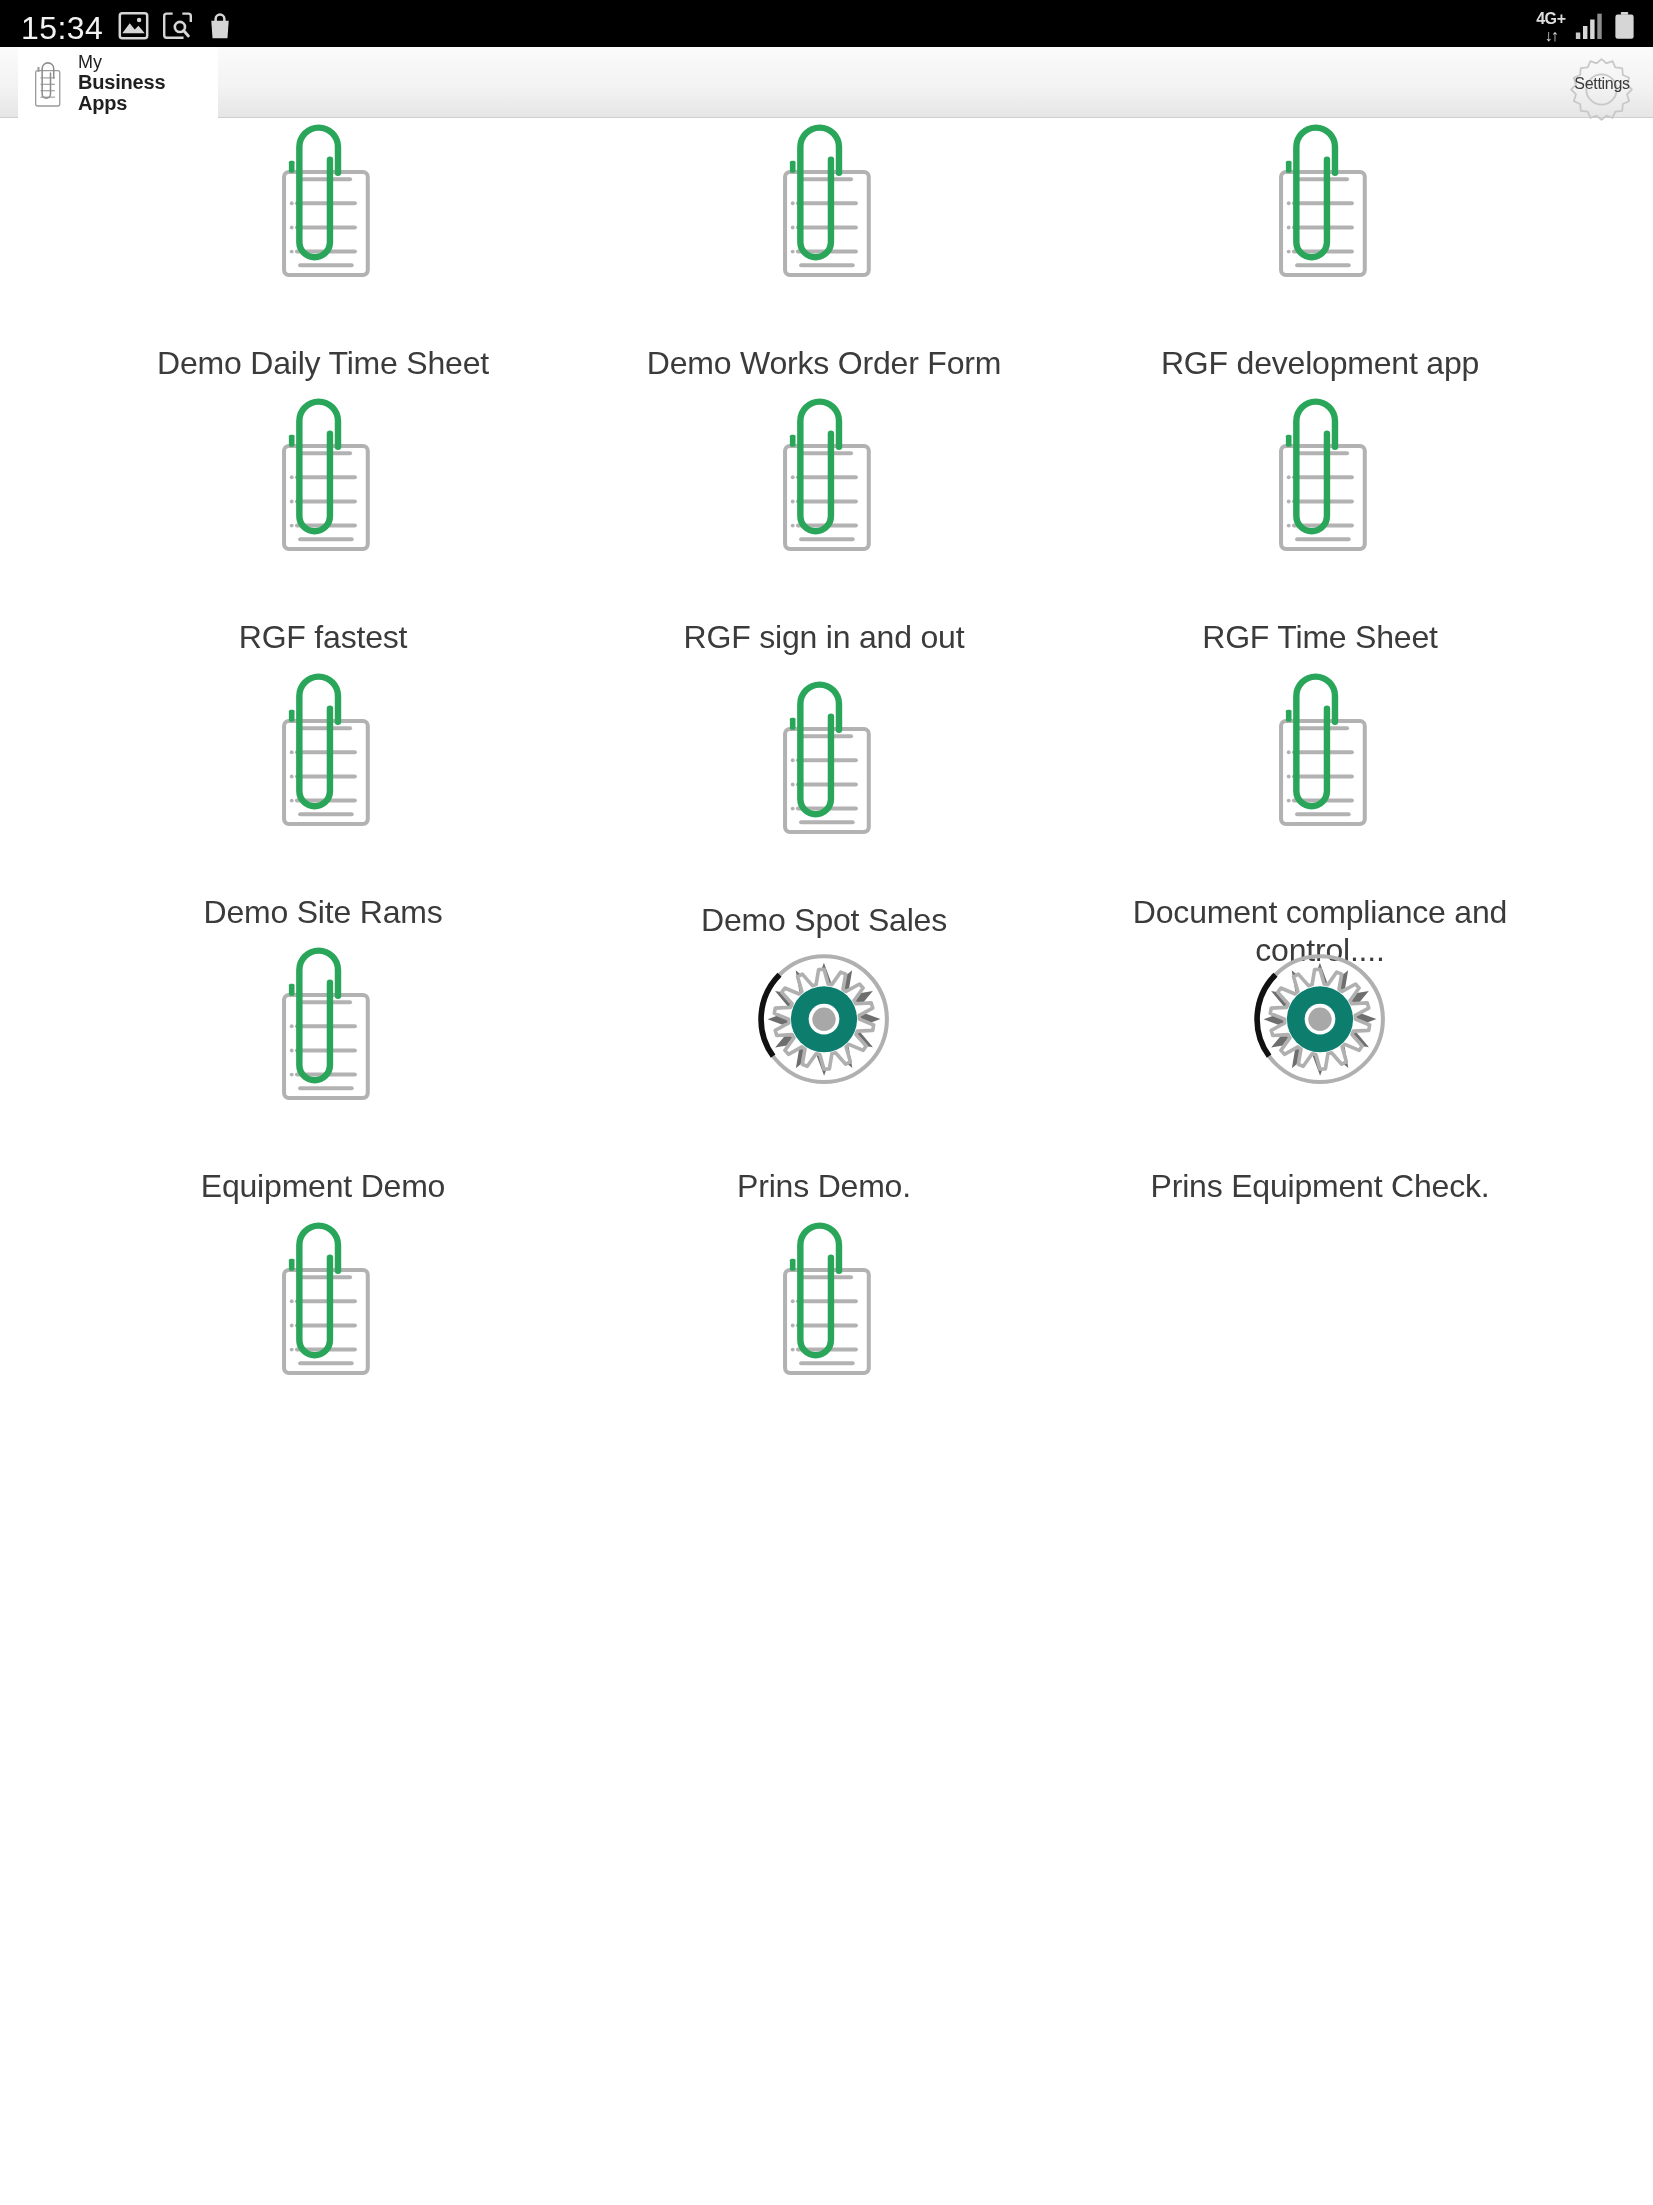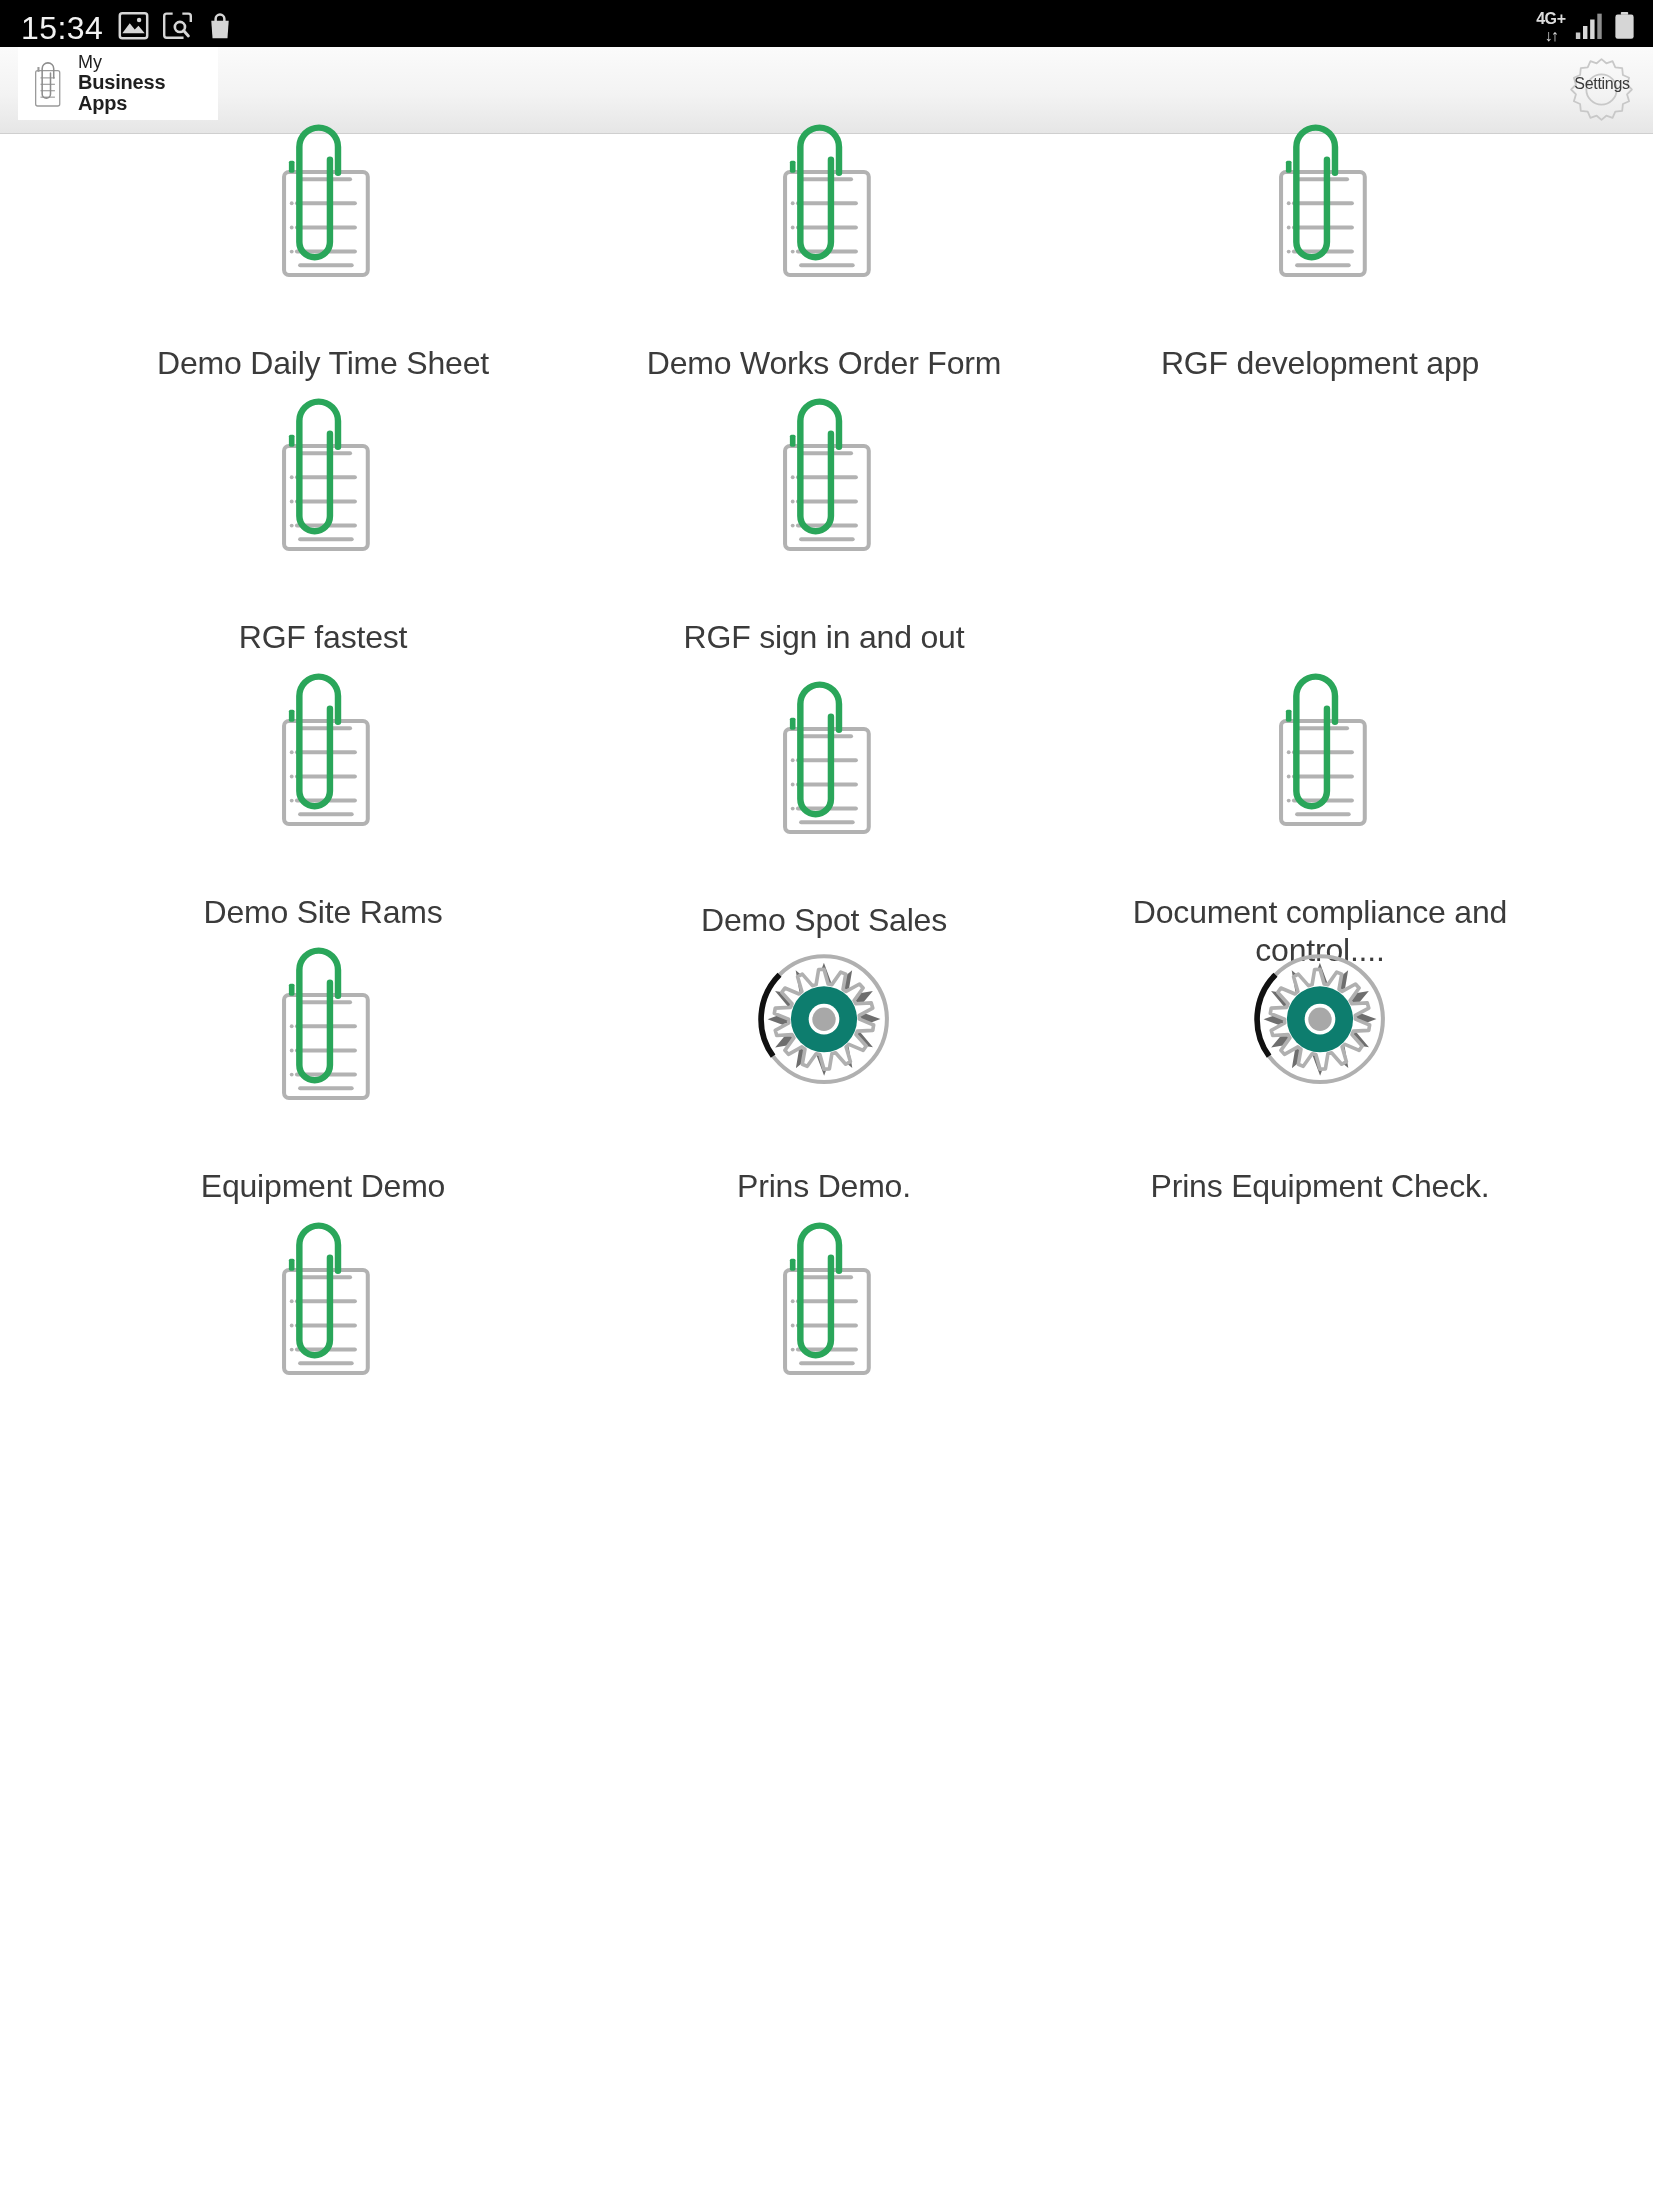--- a/index.html
+++ b/index.html
@@ -58,21 +58,21 @@
     font-size: 16px;
     margin-top: 0.8px;
     letter-spacing: -1.6px;
   }
 
   
   .header {
     position: absolute;
     top: 47px; left: 0;
     width: 1653px;
-    height: 87px;
+    height: 71px;
     background: linear-gradient(to bottom, #fbfbfb 0%, #f3f3f3 55%, #e6e6e6 100%);
     border-bottom: 1.6px solid #cfcfcf;
   }
   .logo-tab {
     position: absolute;
     top: 0; left: 18px;
     width: 200px;
     height: 73px;
     background: #ffffff;
     display: flex;
@@ -347,20 +347,43 @@
     <circle cx="45.5" cy="131" r="2.4" fill="#b2b2b2"></circle>
     <circle cx="45.5" cy="161" r="2.4" fill="#b2b2b2"></circle>
 
     <rect x="42" y="48" width="7" height="15" rx="2" fill="#2aa65a"></rect>
 
     <path d="M95 60 V28 a24 24 0 0 0 -48 0 V146 a19 19 0 0 0 38 0 V44" fill="none" stroke="#2aa65a" stroke-width="8" stroke-linecap="round" stroke-linejoin="round" transform="translate(8,3)"></path>
   </svg>
         </div>
         <div class="app-label">RGF sign in and out</div>
       </div>
+      <div class="app-cell" style="left: 1118px; top: 274px;">
+        <div class="app-icon-wrap">
+  <svg class="app-icon" width="137" height="161" viewBox="0 0 170 200">
+
+    <rect x="36" y="62" width="104" height="128" rx="6" fill="none" stroke="#b2b2b2" stroke-width="5"></rect>
+
+    <line x1="58" y1="71" x2="118" y2="71" stroke="#b2b2b2" stroke-width="5" stroke-linecap="round"></line>
+    <line x1="52" y1="101" x2="124" y2="101" stroke="#b2b2b2" stroke-width="5" stroke-linecap="round"></line>
+    <line x1="52" y1="131" x2="124" y2="131" stroke="#b2b2b2" stroke-width="5" stroke-linecap="round"></line>
+    <line x1="52" y1="161" x2="124" y2="161" stroke="#b2b2b2" stroke-width="5" stroke-linecap="round"></line>
+    <line x1="56" y1="178" x2="120" y2="178" stroke="#b2b2b2" stroke-width="5" stroke-linecap="round"></line>
+
+    <circle cx="45.5" cy="101" r="2.4" fill="#b2b2b2"></circle>
+    <circle cx="45.5" cy="131" r="2.4" fill="#b2b2b2"></circle>
+    <circle cx="45.5" cy="161" r="2.4" fill="#b2b2b2"></circle>
+
+    <rect x="42" y="48" width="7" height="15" rx="2" fill="#2aa65a"></rect>
+
+    <path d="M95 60 V28 a24 24 0 0 0 -48 0 V146 a19 19 0 0 0 38 0 V44" fill="none" stroke="#2aa65a" stroke-width="8" stroke-linecap="round" stroke-linejoin="round" transform="translate(8,3)"></path>
+  </svg>
+        </div>
+        <div class="app-label">RGF Time Sheet</div>
+      </div>
       <div class="app-cell" style="left: 121px; top: 549px;">
         <div class="app-icon-wrap">
   <svg class="app-icon" width="137" height="161" viewBox="0 0 170 200">
 
     <rect x="36" y="62" width="104" height="128" rx="6" fill="none" stroke="#b2b2b2" stroke-width="5"></rect>
 
     <line x1="58" y1="71" x2="118" y2="71" stroke="#b2b2b2" stroke-width="5" stroke-linecap="round"></line>
     <line x1="52" y1="101" x2="124" y2="101" stroke="#b2b2b2" stroke-width="5" stroke-linecap="round"></line>
     <line x1="52" y1="131" x2="124" y2="131" stroke="#b2b2b2" stroke-width="5" stroke-linecap="round"></line>
     <line x1="52" y1="161" x2="124" y2="161" stroke="#b2b2b2" stroke-width="5" stroke-linecap="round"></line>

